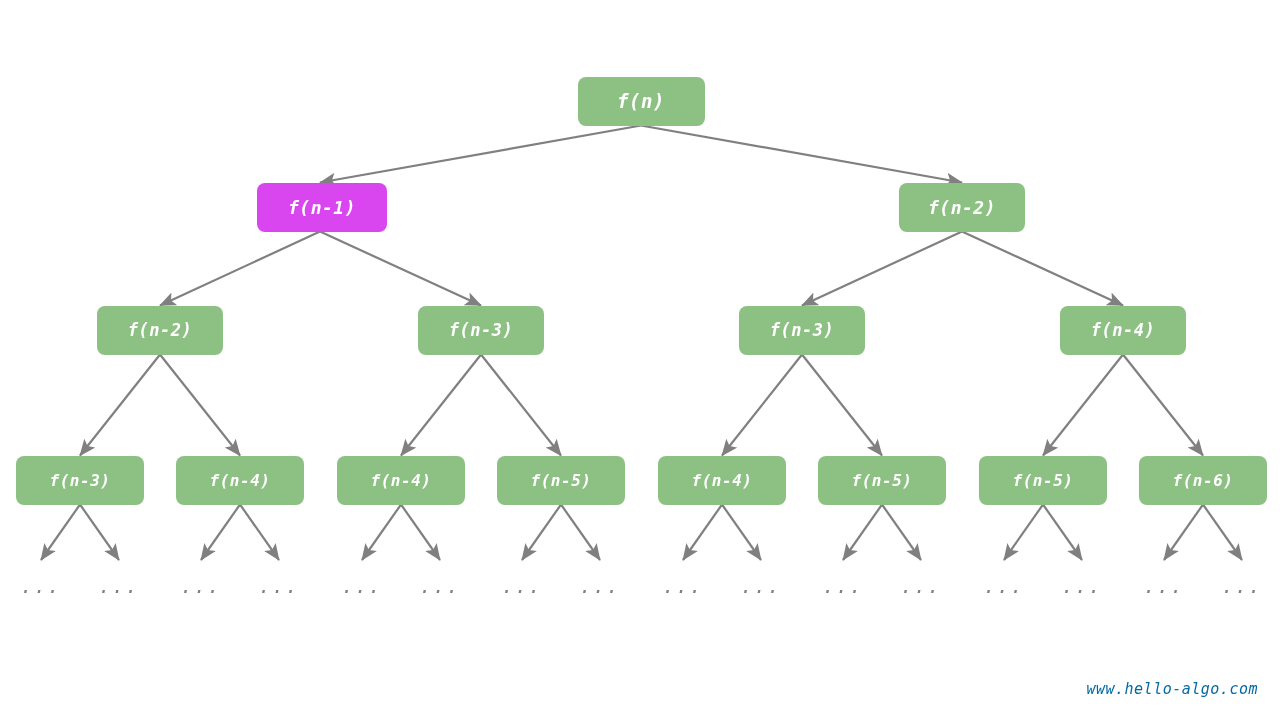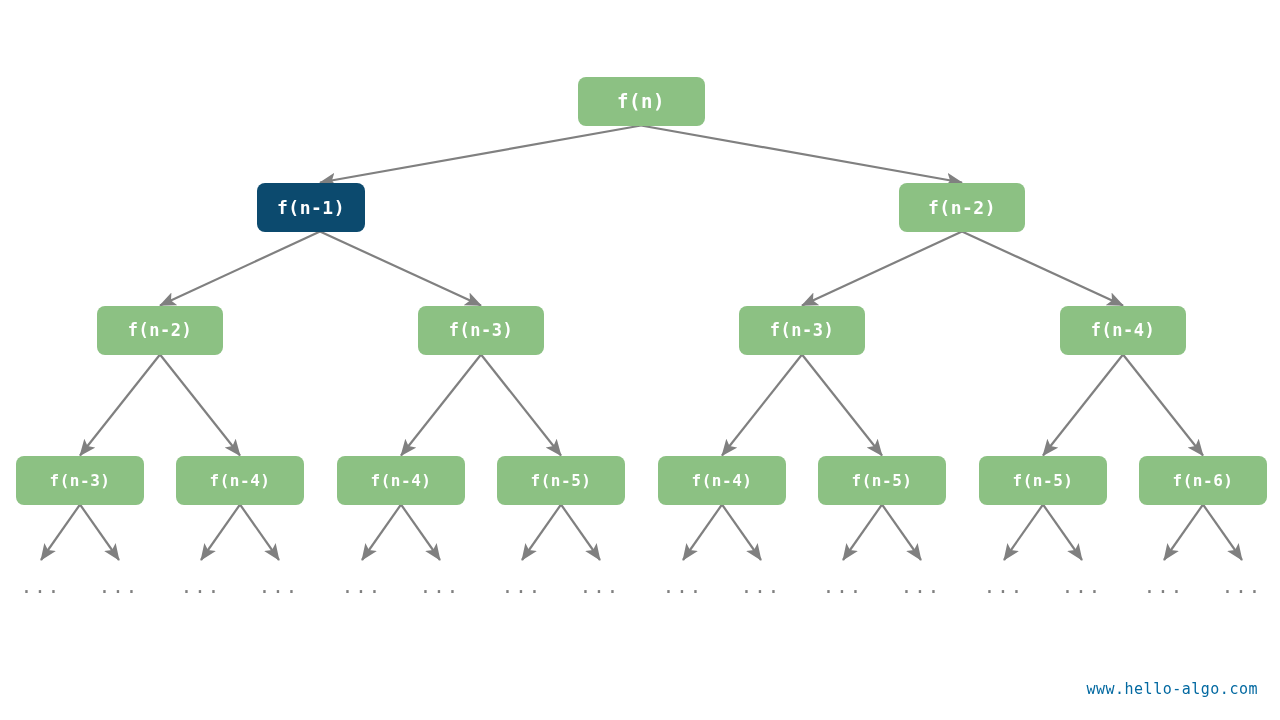--- a/index.html
+++ b/index.html
@@ -12,20 +12,21 @@
     width: 1280px;
     height: 720px;
     font-family: "DejaVu Sans Mono", "Liberation Mono", monospace;
     overflow: hidden;
   }
   #canvas {
     position: relative;
     width: 1280px;
     height: 720px;
     background: #ffffff;
+    font-style: italic;
   }
   #edges {
     position: absolute;
     left: 0;
     top: 0;
     width: 1280px;
     height: 720px;
     pointer-events: none;
   }
   .node {
@@ -112,21 +113,21 @@
         <line x1="1043" y1="504.5" x2="1082" y2="560" stroke="#808080" stroke-width="2.2" marker-end="url(#arrowhead)"></line>
         <line x1="1203" y1="504.5" x2="1164" y2="560" stroke="#808080" stroke-width="2.2" marker-end="url(#arrowhead)"></line>
         <line x1="1203" y1="504.5" x2="1242" y2="560" stroke="#808080" stroke-width="2.2" marker-end="url(#arrowhead)"></line>
       </g>
   </svg>
 
   <div id="node-layer">
       <div class="node lvl0" style="left: 577.5px; top: 76.5px; width: 127px; height: 49px; background: rgb(140, 193, 131); color: rgb(255, 255, 255);">
         <span>f(n)</span>
       </div>
-      <div class="node lvl1" style="left: 257px; top: 182.5px; width: 108px; height: 49px; background: #0c4a6e; color: rgb(255, 255, 255); text-align: center;">
+      <div class="node lvl1" style="left: 257px; top: 182.5px; width: 130px; height: 49px; background: #d946ef; color: rgb(255, 255, 255); text-align: center;">
         <span>f(n-1)</span>
       </div>
       <div class="node lvl1" style="left: 899px; top: 182.5px; width: 126px; height: 49px; background: rgb(140, 193, 131); color: rgb(255, 255, 255);">
         <span>f(n-2)</span>
       </div>
       <div class="node lvl2" style="left: 97px; top: 305.5px; width: 126px; height: 49px; background: rgb(140, 193, 131); color: rgb(255, 255, 255);">
         <span>f(n-2)</span>
       </div>
       <div class="node lvl2" style="left: 418px; top: 305.5px; width: 126px; height: 49px; background: rgb(140, 193, 131); color: rgb(255, 255, 255);">
         <span>f(n-3)</span>

